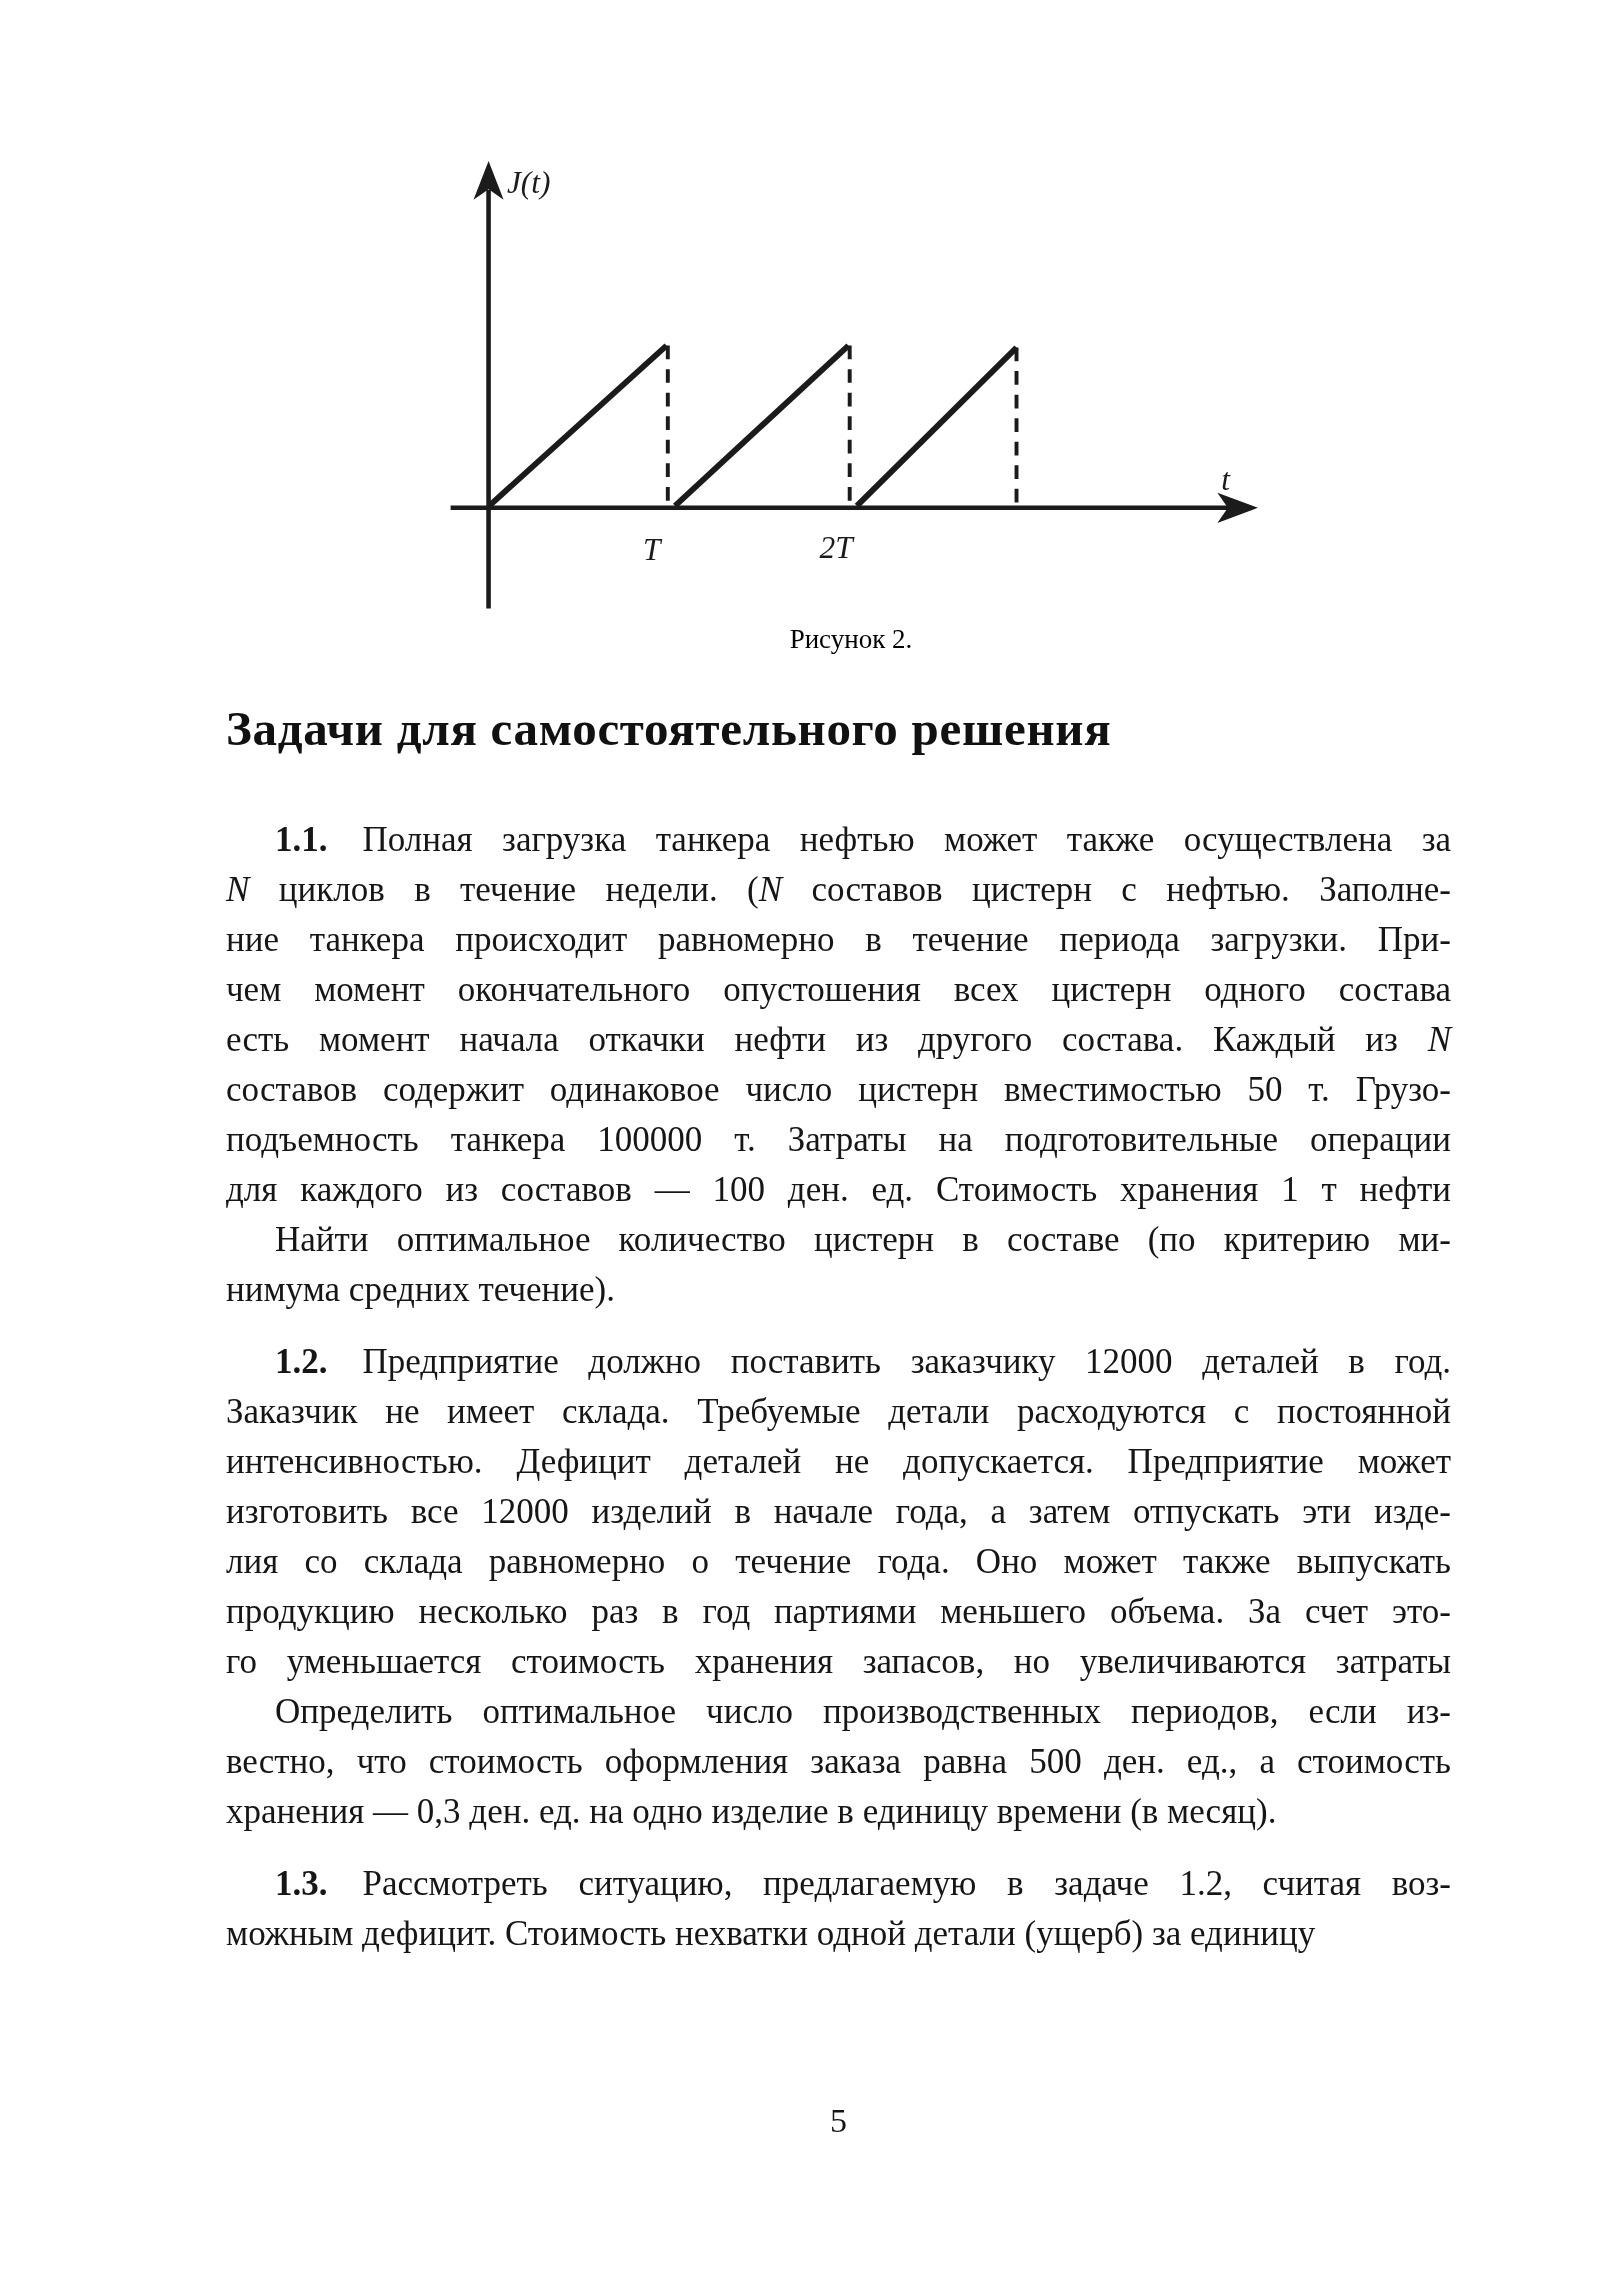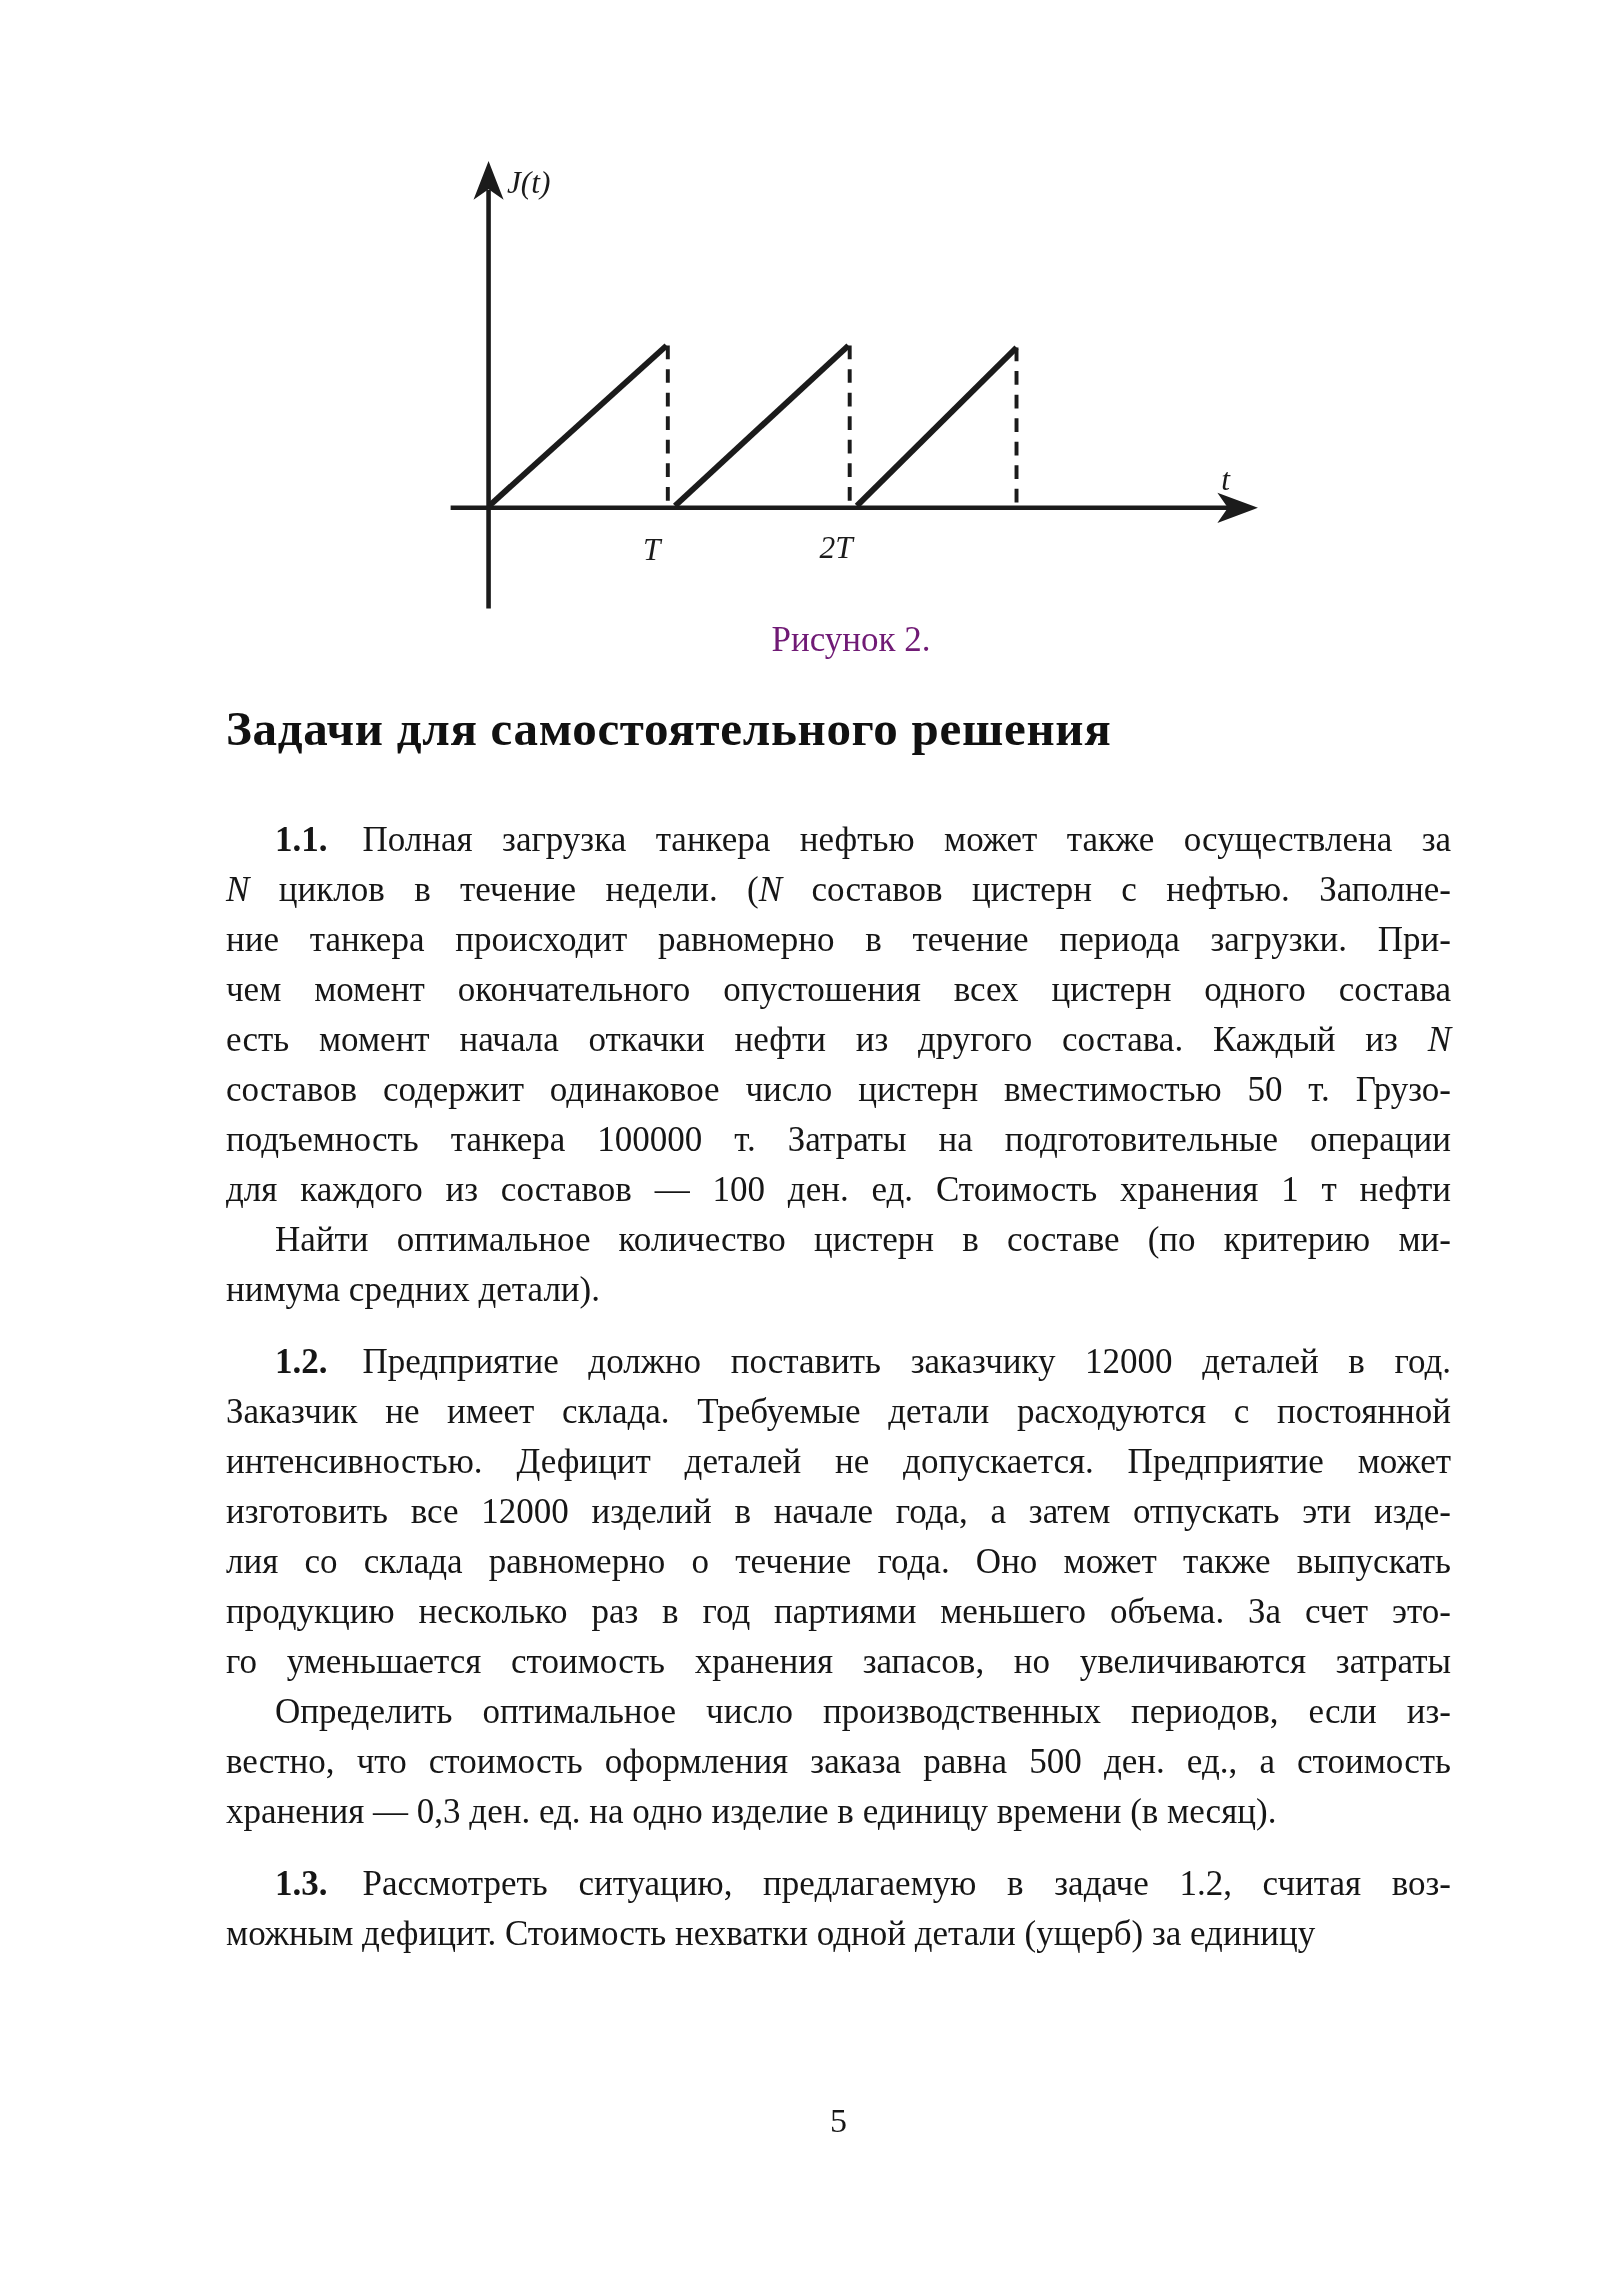--- a/index.html
+++ b/index.html
@@ -22,23 +22,23 @@
     position: absolute;
     left: 393px;
     top: 131px;
   }
   .figure-caption {
     position: absolute;
     left: 393px;
     top: 620px;
     width: 916px;
     text-align: center;
-    font-size: 35px;
+    font-size: 27px;
     line-height: 39px;
-    color: #701a75;
+    color: #000000;
   }
   .axis-label {
     font-family: "Liberation Serif", "DejaVu Serif", serif;
     font-style: italic;
     fill: #1b1b1b;
   }
 
   
   .textcol {
     position: absolute;
@@ -118,21 +118,21 @@
         <div class="para">
           <div class="line indent"><span class="bseg">1.1.</span><span>  Полная загрузка танкера нефтью может также осуществлена за</span></div>
           <div class="line"><span class="iseg">N</span><span> циклов в течение недели. (</span><span class="iseg">N</span><span> составов цистерн с нефтью. Заполне-</span></div>
           <div class="line"><span>ние танкера происходит равномерно в течение периода загрузки. При-</span></div>
           <div class="line"><span>чем момент окончательного опустошения всех цистерн одного состава</span></div>
           <div class="line"><span>есть момент начала откачки нефти из другого состава. Каждый из </span><span class="iseg">N</span></div>
           <div class="line"><span>составов содержит одинаковое число цистерн вместимостью 50 т. Грузо-</span></div>
           <div class="line"><span>подъемность танкера 100000 т. Затраты на подготовительные операции</span></div>
           <div class="line"><span>для каждого из составов — 100 ден. ед. Стоимость хранения 1 т нефти</span></div>
           <div class="line indent"><span>Найти оптимальное количество цистерн в составе (по критерию ми-</span></div>
-          <div class="line last"><span>нимума средних детали).</span></div>
+          <div class="line last"><span>нимума средних течение).</span></div>
         </div>
         <div class="para">
           <div class="line indent"><span class="bseg">1.2.</span><span>  Предприятие должно поставить заказчику 12000 деталей в год.</span></div>
           <div class="line"><span>Заказчик не имеет склада. Требуемые детали расходуются с постоянной</span></div>
           <div class="line"><span>интенсивностью. Дефицит деталей не допускается. Предприятие может</span></div>
           <div class="line"><span>изготовить все 12000 изделий в начале года, а затем отпускать эти изде-</span></div>
           <div class="line"><span>лия со склада равномерно о течение года. Оно может также выпускать</span></div>
           <div class="line"><span>продукцию несколько раз в год партиями меньшего объема. За счет это-</span></div>
           <div class="line"><span>го уменьшается стоимость хранения запасов, но увеличиваются затраты</span></div>
           <div class="line indent"><span>Определить оптимальное число производственных периодов, если из-</span></div>

